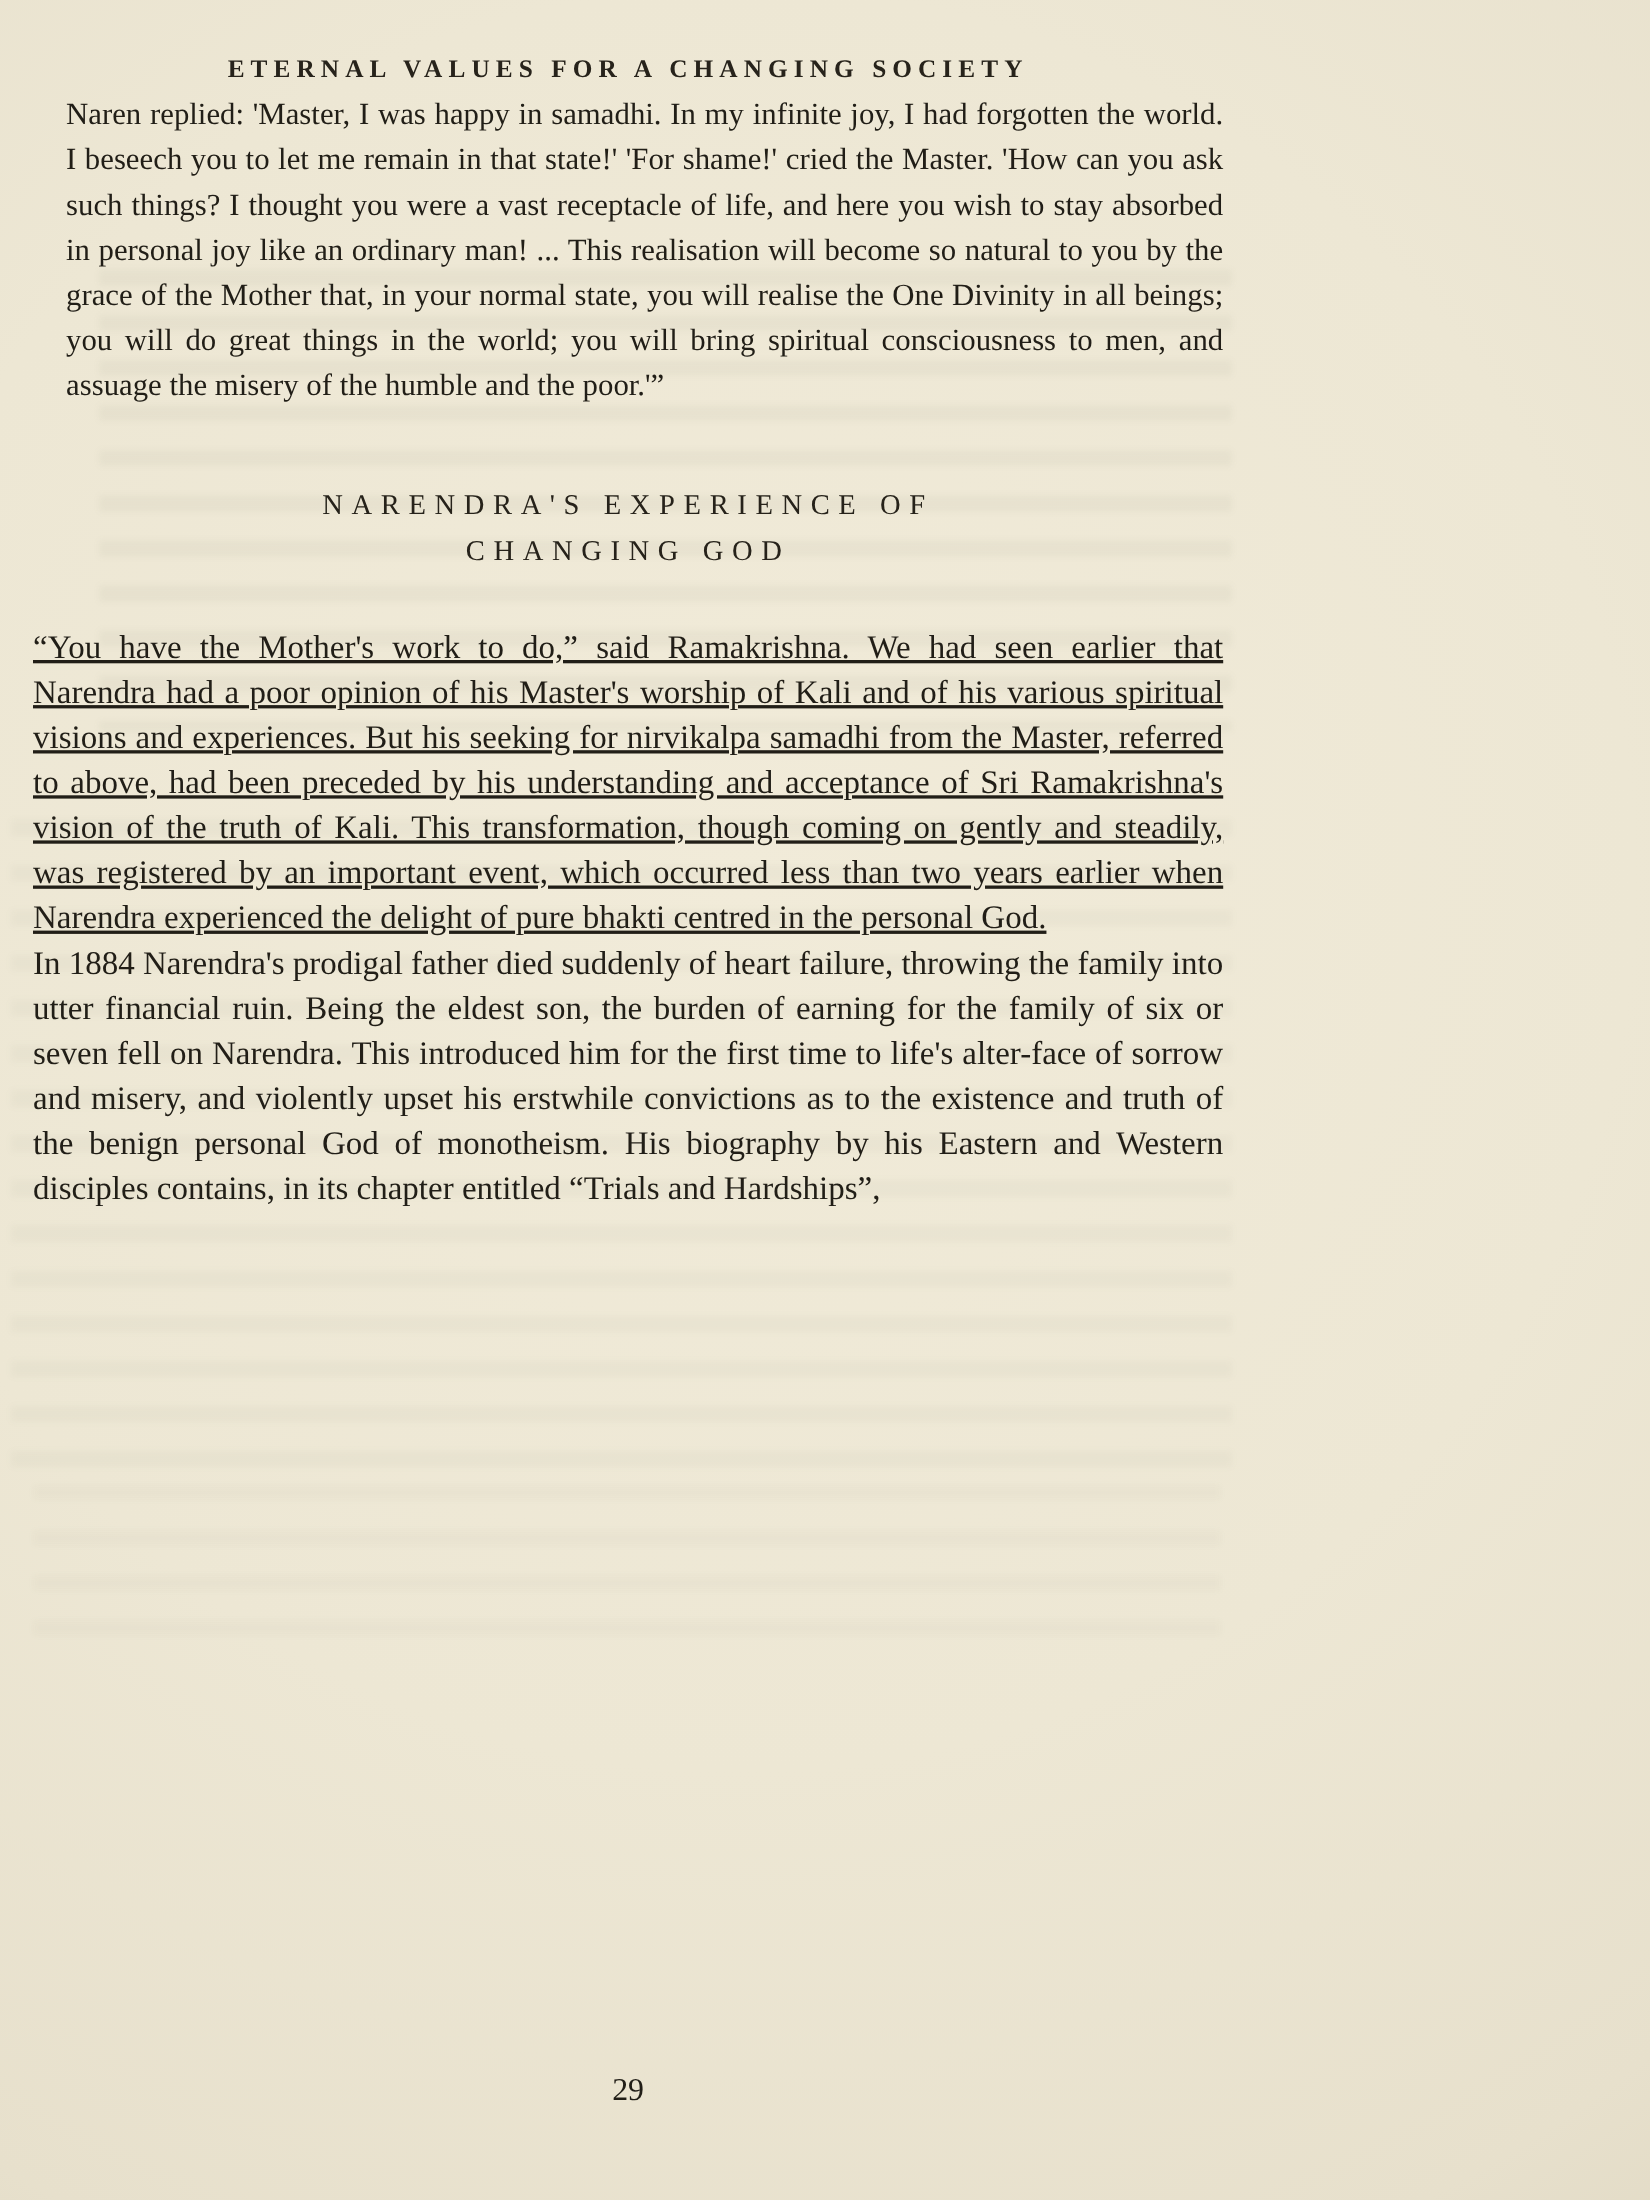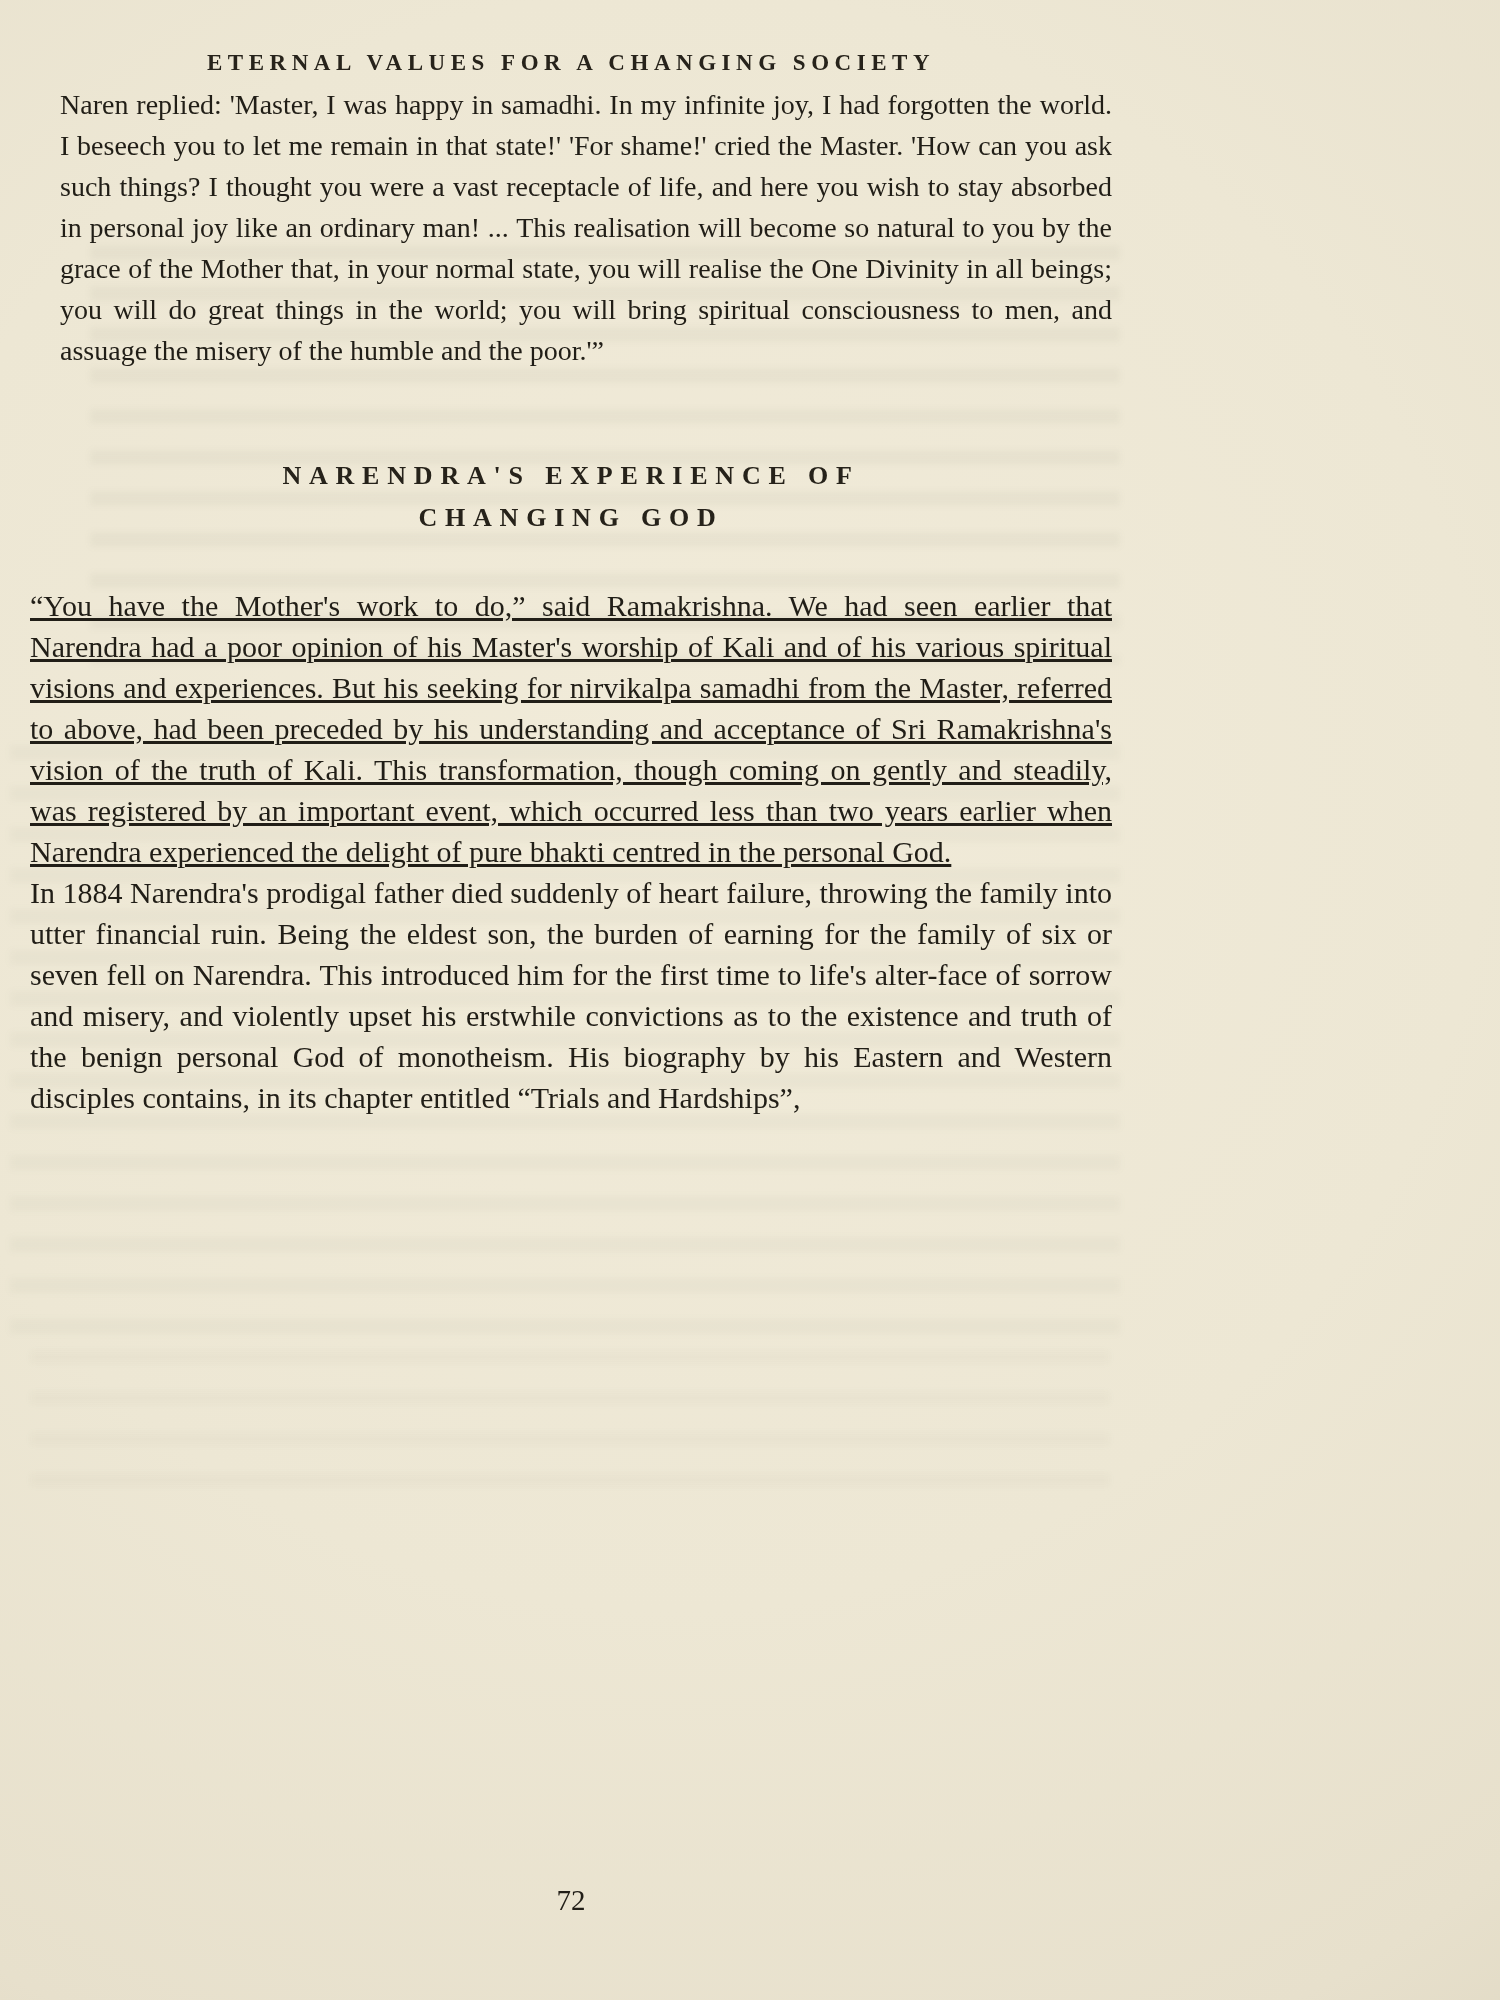--- a/index.html
+++ b/index.html
@@ -60,23 +60,23 @@
     margin-bottom: 8px;
   }
   .quote {
     margin: 0 0 0 30px;
     font-size: 28px;
     line-height: 41px;
     text-align: justify;
     hyphens: none;
   }
   .section-heading {
-    margin-top: 84px;
+    margin-top: 67px;
     text-align: center;
-    font-weight: bold;
+    font-weight: normal;
     font-size: 26px;
     line-height: 42px;
     letter-spacing: 0.30em;
     color: #26221a;
   }
   .body-para {
     margin: 0;
     font-size: 30px;
     line-height: 41px;
     text-align: justify;
@@ -115,15 +115,15 @@
       <div>NARENDRA'S EXPERIENCE OF</div>
       <div>CHANGING GOD</div>
     </div>
 
     <p class="body-para first">“You have the Mother's work to do,” said Ramakrishna. We had seen earlier that Narendra had a poor opinion of his Master's worship of Kali and of his various spiritual visions and experiences. But his seeking for nirvikalpa samadhi from the Master, referred to above, had been preceded by his understanding and acceptance of Sri Ramakrishna's vision of the truth of Kali. This transformation, though coming on gently and steadily, was registered by an important event, which occurred less than two years earlier when Narendra experienced the delight of pure bhakti centred in the personal God.</p>
 
     <p class="body-para">In 1884 Narendra's prodigal father died suddenly of heart failure, throwing the family into utter financial ruin. Being the eldest son, the burden of earning for the family of six or seven fell on Narendra. This introduced him for the first time to life's alter-face of sorrow and misery, and violently upset his erstwhile convictions as to the existence and truth of the benign personal God of monotheism. His biography by his Eastern and Western disciples contains, in its chapter entitled “Trials and Hardships”,</p>
 
   </div>
 
-  <div class="page-number">72</div>
+  <div class="page-number">29</div>
 
 </div>
 
 </body></html>

